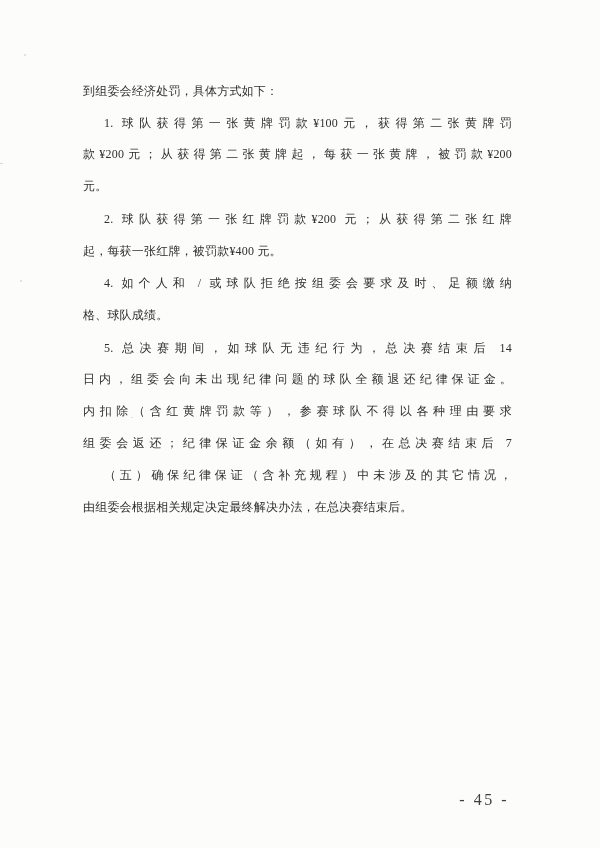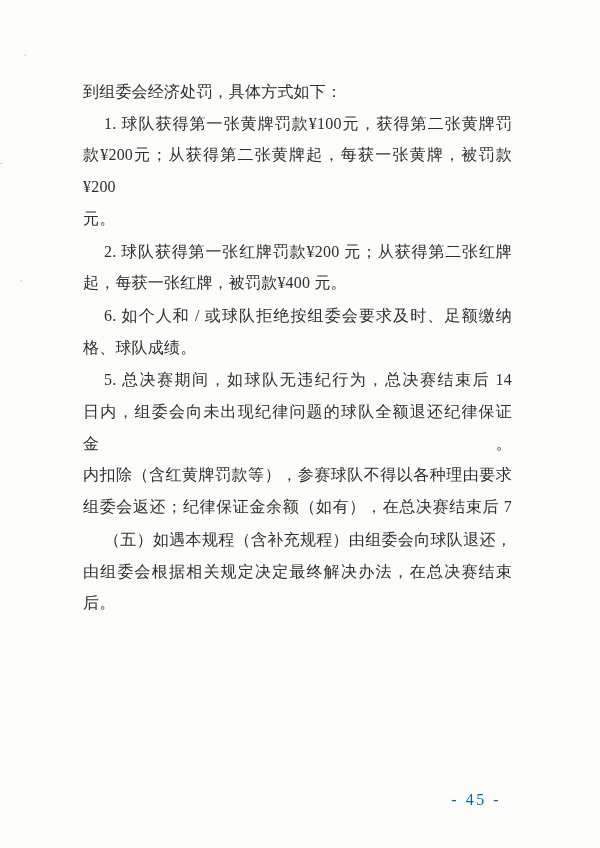--- a/index.html
+++ b/index.html
@@ -14,45 +14,45 @@
     background: #fcfcfa;
     overflow: hidden;
     font-family: "Liberation Serif", "DejaVu Serif", serif;
     color: #2f2f2f;
   }
   .textblock {
     position: absolute;
     left: 83px;
     top: 76px;
     width: 429px;
-    font-size: 16px;
+    font-size: 12px;
     line-height: 31.7px;
     letter-spacing: 0.2px;
   }
   .textblock p {
     margin: 0;
     text-align: justify;
     text-align-last: justify;
   }
   .textblock p.last {
     text-align-last: left;
   }
   .textblock p.indent {
     text-indent: 21px;
   }
   .para + .para {
     margin-top: 1px;
   }
   .page-number {
     position: absolute;
     top: 791px;
-    right: 99px;
+    right: 91px;
     font-size: 16px;
     letter-spacing: 2.5px;
-    color: #0369a1;
+    color: #404040;
     font-family: "Liberation Serif", "DejaVu Serif", serif;
   }
   
   .speck {
     position: absolute;
     background: #d9d9d3;
     border-radius: 50%;
   }
   .speck.s1 { left: 24px; top: 54px;  width: 2px; height: 2px; }
   .speck.s2 { left: 20px; top: 280px; width: 2px; height: 2px; }
@@ -79,33 +79,33 @@
       <p class="last">元。</p>
     </section>
 
     <section class="para">
       <p class="indent">2. 球队获得第一张红牌罚款¥200 元；从获得第二张红牌</p>
       <p class="last">起，每获一张红牌，被罚款¥400 元。</p>
     </section>
 
 
     <section class="para">
-      <p class="indent">6. 如个人和 / 或球队拒绝按组委会要求及时、足额缴纳</p>
+      <p class="indent">4. 如个人和 / 或球队拒绝按组委会要求及时、足额缴纳</p>
       <p class="last">格、球队成绩。</p>
     </section>
 
     <section class="para">
       <p class="indent">5. 总决赛期间，如球队无违纪行为，总决赛结束后 14</p>
       <p>日内，组委会向未出现纪律问题的球队全额退还纪律保证金。</p>
       <p>内扣除（含红黄牌罚款等），参赛球队不得以各种理由要求</p>
       <p>组委会返还；纪律保证金余额（如有），在总决赛结束后 7</p>
     </section>
 
     <section class="para">
-      <p class="indent">（五）如遇本规程（含补充规程）由组委会向球队退还，</p>
+      <p class="indent">（五）确保纪律保证（含补充规程）中未涉及的其它情况，</p>
       <p class="last">由组委会根据相关规定决定最终解决办法，在总决赛结束后。</p>
     </section>
 
   </main>
 
   <div class="page-number">- 45 -</div>
 
 </div>
 
 </body></html>

